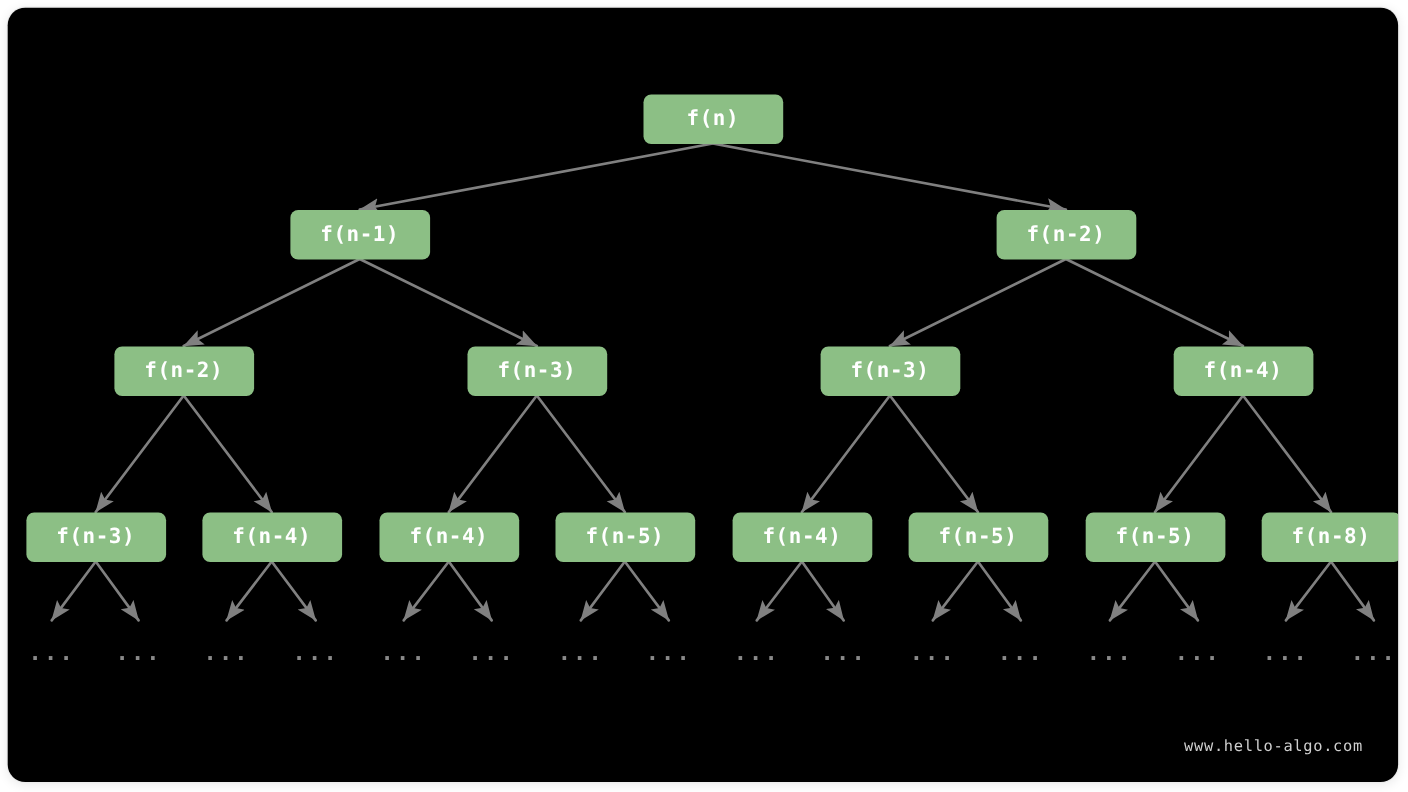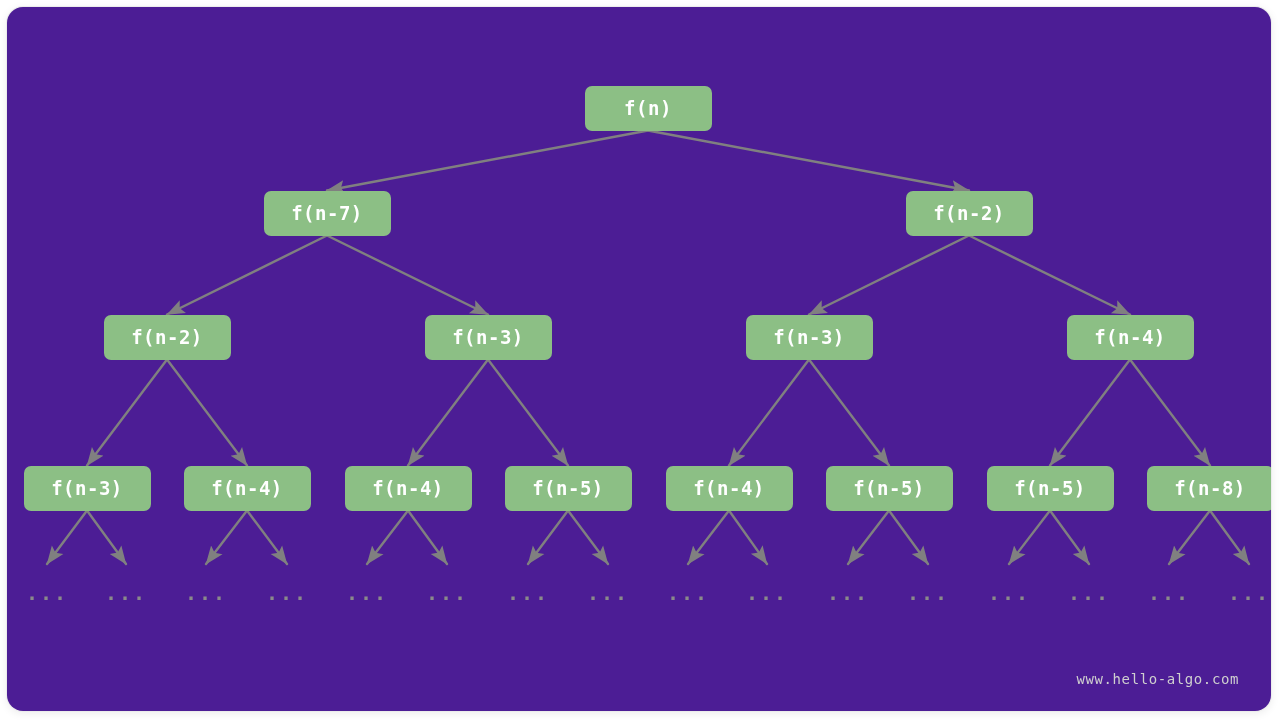--- a/index.html
+++ b/index.html
@@ -19,21 +19,21 @@
     background: #ffffff;
   }
 
   
   #frame {
     position: absolute;
     left: 7px;
     top: 7px;
     width: 1264px;
     height: 704px;
-    background: #4c1d95;
+    background: #000000;
     border-radius: 16px;
     box-shadow: 0 0 0 1px #ececec, 0 2px 10px rgba(0,0,0,0.085);
     overflow: hidden;
   }
 
   #edges {
     position: absolute;
     left: 0;
     top: 0;
     width: 1280px;
@@ -121,21 +121,21 @@
           <line x1="882" y1="503.5" x2="921" y2="557" marker-end="url(#ah)"></line>
           <line x1="1043" y1="503.5" x2="1002" y2="557" marker-end="url(#ah)"></line>
           <line x1="1043" y1="503.5" x2="1082" y2="557" marker-end="url(#ah)"></line>
           <line x1="1203" y1="503.5" x2="1162" y2="557" marker-end="url(#ah)"></line>
           <line x1="1203" y1="503.5" x2="1242" y2="557" marker-end="url(#ah)"></line>
         </g>
     </svg>
 
     <div id="nodes">
         <div class="node" style="left: 577.5px; top: 78.5px; width: 127px; height: 45px; background: rgb(140, 191, 133); color: rgb(255, 255, 255);">f(n)</div>
-        <div class="node" style="left: 256.5px; top: 183.5px; width: 127px; height: 45px; background: rgb(140, 191, 133); color: rgb(255, 255, 255);">f(n-7)</div>
+        <div class="node" style="left: 256.5px; top: 183.5px; width: 127px; height: 45px; background: rgb(140, 191, 133); color: rgb(255, 255, 255);">f(n-1)</div>
         <div class="node" style="left: 898.5px; top: 183.5px; width: 127px; height: 45px; background: rgb(140, 191, 133); color: rgb(255, 255, 255);">f(n-2)</div>
         <div class="node" style="left: 96.5px; top: 307.5px; width: 127px; height: 45px; background: rgb(140, 191, 133); color: rgb(255, 255, 255);">f(n-2)</div>
         <div class="node" style="left: 417.5px; top: 307.5px; width: 127px; height: 45px; background: rgb(140, 191, 133); color: rgb(255, 255, 255);">f(n-3)</div>
         <div class="node" style="left: 738.5px; top: 307.5px; width: 127px; height: 45px; background: rgb(140, 191, 133); color: rgb(255, 255, 255);">f(n-3)</div>
         <div class="node" style="left: 1059.5px; top: 307.5px; width: 127px; height: 45px; background: rgb(140, 191, 133); color: rgb(255, 255, 255);">f(n-4)</div>
         <div class="node" style="left: 16.5px; top: 458.5px; width: 127px; height: 45px; background: rgb(140, 191, 133); color: rgb(255, 255, 255);">f(n-3)</div>
         <div class="node" style="left: 176.5px; top: 458.5px; width: 127px; height: 45px; background: rgb(140, 191, 133); color: rgb(255, 255, 255);">f(n-4)</div>
         <div class="node" style="left: 337.5px; top: 458.5px; width: 127px; height: 45px; background: rgb(140, 191, 133); color: rgb(255, 255, 255);">f(n-4)</div>
         <div class="node" style="left: 497.5px; top: 458.5px; width: 127px; height: 45px; background: rgb(140, 191, 133); color: rgb(255, 255, 255);">f(n-5)</div>
         <div class="node" style="left: 658.5px; top: 458.5px; width: 127px; height: 45px; background: rgb(140, 191, 133); color: rgb(255, 255, 255);">f(n-4)</div>

